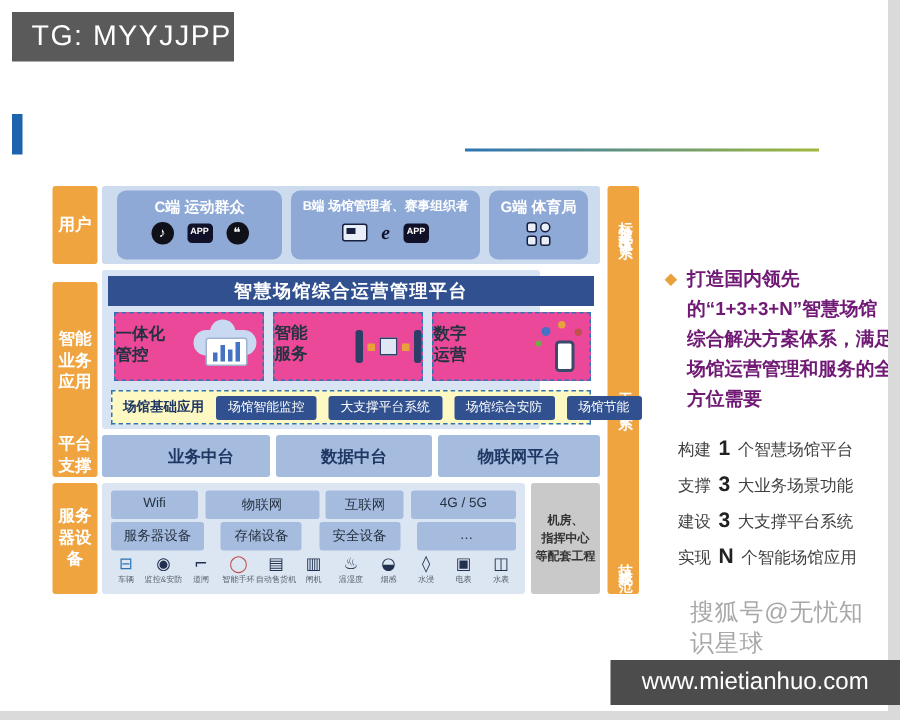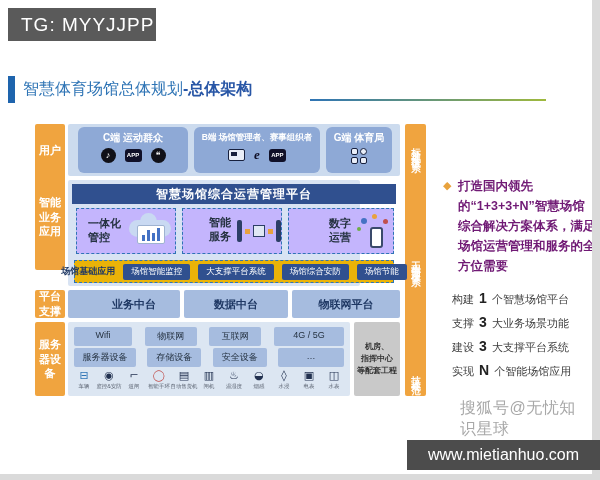--- a/index.html
+++ b/index.html
@@ -18,21 +18,21 @@
   .page-title { position:absolute; left:23px; top:79px; font-size:16px; color:#2e74b5; white-space:nowrap; }
   .page-title .bold-part { font-weight:bold; color:#2856a6; }
   .title-line { position:absolute; left:310px; top:99px; width:236px; height:2px;
     background:linear-gradient(to right,#2e74b5,#9fb93d); }
 
   
   .side-label { position:absolute; background:#f0a43f; border-radius:2px; color:#fff; font-weight:bold;
     font-size:11px; display:flex; align-items:center; justify-content:center; text-align:center; }
   .side-label .wrap2 { width:23px; word-break:break-all; line-height:1.35; }
   .lab-user { left:35px; top:124px; width:30px; height:52px; }
-  .lab-biz  { left:35px; top:164px; width:30px; height:106px; }
+  .lab-biz  { left:35px; top:188px; width:30px; height:106px; }
   .lab-mid  { left:35px; top:290px; width:30px; height:28px; }
   .lab-infra{ left:35px; top:322px; width:30px; height:74px; }
 
   
   .right-bar { position:absolute; left:405px; top:124px; width:21px; height:272px; background:#f0a43f;
     border-radius:2px; display:flex; flex-direction:column; align-items:center; justify-content:space-between;
     padding:16px 0; }
   .right-bar span { writing-mode:vertical-rl; color:#fff; font-weight:bold; font-size:9.5px; letter-spacing:3px; }
 
   
@@ -49,25 +49,25 @@
   .board-icon::after { content:""; position:absolute; left:2px; top:2px; width:6px; height:4px; background:#17203d; }
   .ie-icon { font-size:13px; font-weight:bold; font-style:italic; color:#101028; font-family:"Liberation Serif","DejaVu Serif",serif; }
   .grid-icon { display:grid; grid-template-columns:7px 7px; grid-template-rows:7px 7px; gap:2px; }
   .grid-icon i { border:1.6px solid #17203d; border-radius:2px; background:#e9eef8; }
   .grid-icon i:nth-child(2) { border-radius:50%; }
 
   
   .row-platform { position:absolute; left:68px; top:180px; width:292px; height:106px; background:#d8e3f3; border-radius:2px; }
   .plat-header { position:absolute; left:4px; top:4px; width:324px; height:20px; background:#30508f; color:#fff;
     font-weight:bold; font-size:12px; text-align:center; line-height:20px; letter-spacing:1px; }
-  .module { position:absolute; top:28px; height:46px; border:1.5px dashed #2e74b5; background:#c4b5fd;
-    display:flex; align-items:center; justify-content:flex-end; gap:6px; }
+  .module { position:absolute; top:28px; height:46px; border:1.5px dashed #2e74b5; background:#ec4899;
+    display:flex; align-items:center; justify-content:space-between; gap:6px; }
   .module .m-label { font-size:11px; font-weight:bold; color:#253241; white-space:pre-line; line-height:1.25; }
   .badges-row { position:absolute; left:6px; top:80px; width:320px; height:23px; border:1.5px dashed #2e74b5;
-    display:flex; align-items:center; gap:8px; padding:0 7px; background:#eab308;justify-content:center; }
+    display:flex; align-items:center; gap:8px; padding:0 7px; background:#fef9c3; }
   .base-app { font-size:9px; font-weight:bold; color:#1f3864; white-space:nowrap; }
   .pill { background:#30508f; color:#fff; font-size:8.5px; padding:2px 8px; border-radius:2px; white-space:nowrap; }
 
   
   .illu-cloud { position:relative; width:48px; height:34px; }
   .illu-cloud .cloud { position:absolute; top:6px; left:2px; width:42px; height:17px; background:#c9d9f2; border-radius:9px; }
   .illu-cloud .cloud::before { content:""; position:absolute; top:-7px; left:11px; width:17px; height:17px;
     background:#c9d9f2; border-radius:50%; }
   .illu-cloud .chart { position:absolute; top:11px; left:10px; width:28px; height:19px; background:#fff;
     border:1px solid #9fb3d1; border-radius:2px; display:flex; align-items:flex-end; gap:2px; padding:2px 4px; }
@@ -116,21 +116,20 @@
     color:#fff; font-size:16px; display:flex; align-items:center; justify-content:center; z-index:5; }
 </style>
 </head>
 <body>
 
 <div class="slide">
 
   <div class="tg-badge">TG: MYYJJPP</div>
 
   <div class="title-accent"></div>
-  <div class="page-title"><span>智慧体育场馆总体规划</span><span class="bold-part">-总体架构</span></div>
   <div class="title-line"></div>
 
   <div class="side-label lab-user">
       <span class="wrap2">用户</span>
     </div>
   <div class="side-label lab-biz">
       <span class="wrap2">智能业务应用</span>
     </div>
   <div class="side-label lab-mid">
       <span class="wrap2">平台支撑</span>
@@ -223,21 +222,21 @@
     </div>
   </div>
 
   <div class="mid-box" style="left:68px;width:112px;padding-left:20px;">业务中台</div>
   <div class="mid-box" style="left:292px;width:108px;">物联网平台</div>
   <div class="mid-box" style="left:184px;width:104px;">数据中台</div>
 
   <div class="row-infra">
     <div class="net-row">
       <span class="chip" style="width:58px">Wifi</span>
-      <span class="chip" style="width:52px">物联网</span>
+      <span class="chip" style="width:76px">物联网</span>
       <span class="chip" style="width:52px">互联网</span>
       <span class="chip" style="width:70px">4G / 5G</span>
     </div>
     <div class="dev-row">
       <span class="chip" style="width:62px">服务器设备</span>
       <span class="chip" style="width:54px">存储设备</span>
       <span class="chip" style="width:54px">安全设备</span>
       <span class="chip" style="width:66px">…</span>
     </div>
     <div class="iot-row">

